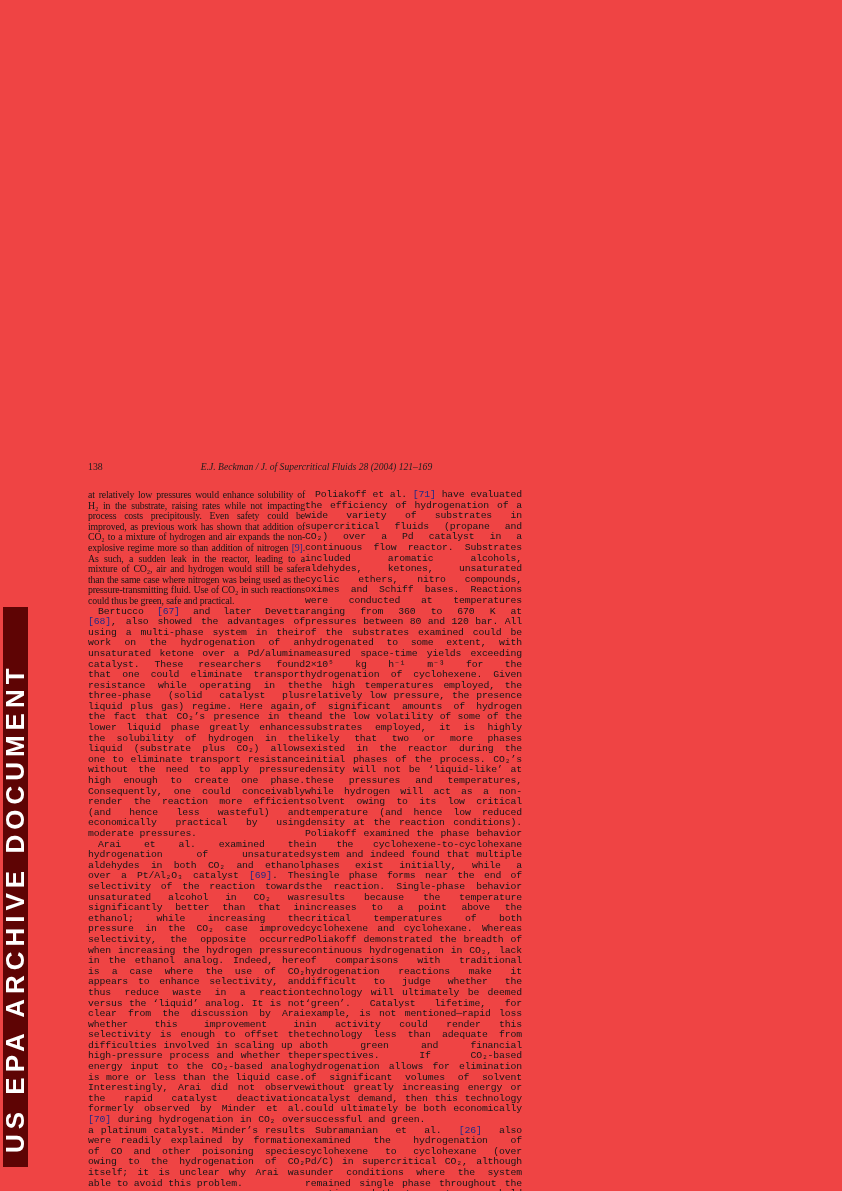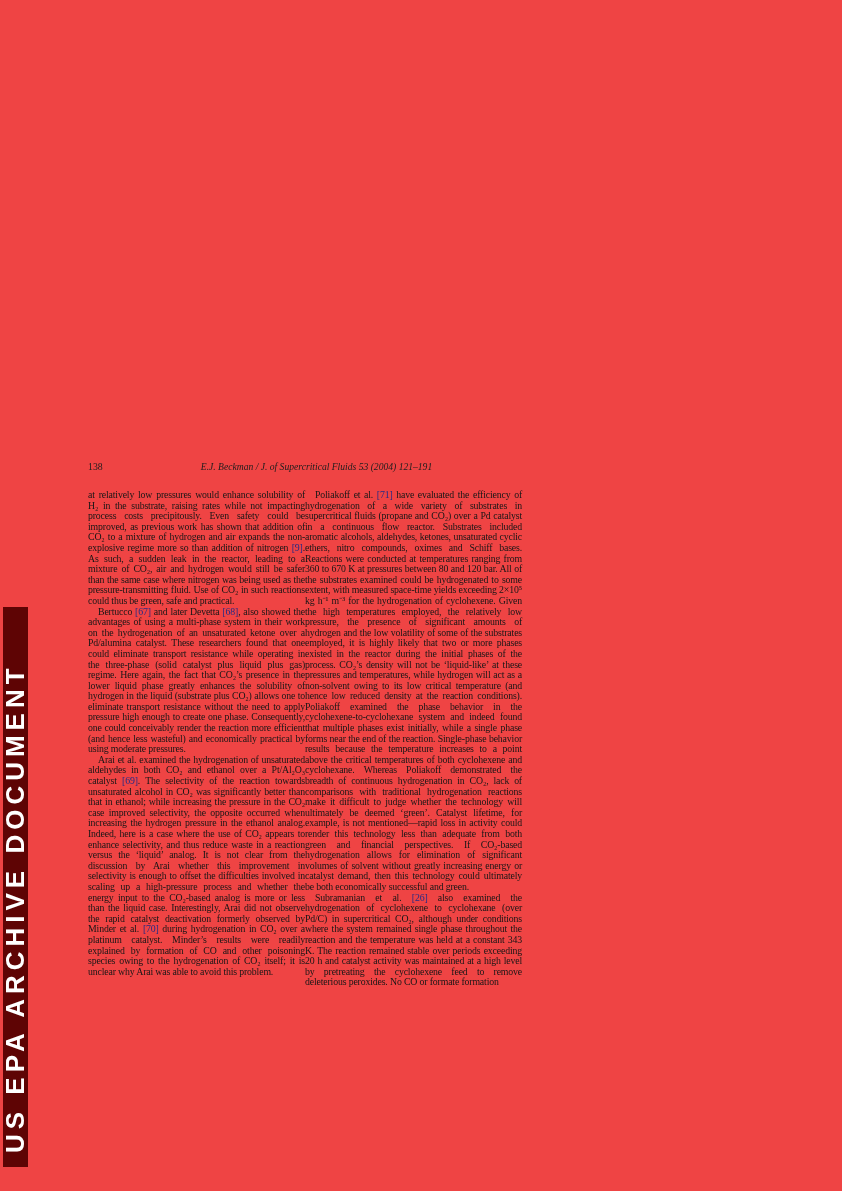--- a/index.html
+++ b/index.html
@@ -23,21 +23,21 @@
   .text-area{
     position:absolute;left:88px;top:490px;width:457px;
   }
   .columns{display:flex;}
   .col{
     width:217px;
     font-size:9.8px;line-height:10.6px;letter-spacing:-0.15px;
     text-align:justify;color:#161616;
   }
   .para{margin:0;}
-  .para.indent{text-indent:10px;}
+  .para.indent{text-indent:10px;font-family:Liberation Mono, monospace;}
   .ref{color:var(--ref-color,#232a87);}
   
   .banner{
     position:absolute;left:3px;top:607px;width:25px;height:560px;
     background:var(--banner-bg,#5e0404);
   }
   .banner-label{
     position:absolute;left:3px;top:1167px;
     width:560px;height:25px;line-height:25px;
     transform:rotate(-90deg);transform-origin:0 0;
@@ -48,21 +48,21 @@
     white-space:nowrap;
   }
 </style>
 </head>
 <body>
 
 <div class="page">
 
   <div class="page-number">138</div>
 
-  <div class="running-head">E.J. Beckman / J. of Supercritical Fluids 53 (2004) 121–191</div>
+  <div class="running-head">E.J. Beckman / J. of Supercritical Fluids 28 (2004) 121–169</div>
 
   <div class="text-area">
     <div class="columns">
       <div class="col" id="col-left">
           <p class="para"><span>at relatively low pressures would enhance solubility of H₂ in the substrate, raising rates while not impacting process costs precipitously. Even safety could be improved, as previous work has shown that addition of CO₂ to a mixture of hydrogen and air expands the non-explosive regime more so than addition of nitrogen </span><span class="ref">[9]</span><span>. As such, a sudden leak in the reactor, leading to a mixture of CO₂, air and hydrogen would still be safer than the same case where nitrogen was being used as the pressure-transmitting fluid. Use of CO₂ in such reactions could thus be green, safe and practical.</span></p>
           <p class="para indent"><span>Bertucco </span><span class="ref">[67]</span><span> and later Devetta </span><span class="ref">[68]</span><span>, also showed the advantages of using a multi-phase system in their work on the hydrogenation of an unsaturated ketone over a Pd/alumina catalyst. These researchers found that one could eliminate transport resistance while operating in the three-phase (solid catalyst plus liquid plus gas) regime. Here again, the fact that CO₂’s presence in the lower liquid phase greatly enhances the solubility of hydrogen in the liquid (substrate plus CO₂) allows one to eliminate transport resistance without the need to apply pressure high enough to create one phase. Consequently, one could conceivably render the reaction more efficient (and hence less wasteful) and economically practical by using moderate pressures.</span></p>
           <p class="para indent"><span>Arai et al. examined the hydrogenation of unsaturated aldehydes in both CO₂ and ethanol over a Pt/Al₂O₃ catalyst </span><span class="ref">[69]</span><span>. The selectivity of the reaction towards unsaturated alcohol in CO₂ was significantly better than that in ethanol; while increasing the pressure in the CO₂ case improved selectivity, the opposite occurred when increasing the hydrogen pressure in the ethanol analog. Indeed, here is a case where the use of CO₂ appears to enhance selectivity, and thus reduce waste in a reaction versus the ‘liquid’ analog. It is not clear from the discussion by Arai whether this improvement in selectivity is enough to offset the difficulties involved in scaling up a high-pressure process and whether the energy input to the CO₂-based analog is more or less than the liquid case. Interestingly, Arai did not observe the rapid catalyst deactivation formerly observed by Minder et al. </span><span class="ref">[70]</span><span> during hydrogenation in CO₂ over a platinum catalyst. Minder’s results were readily explained by formation of CO and other poisoning species owing to the hydrogenation of CO₂ itself; it is unclear why Arai was able to avoid this problem.</span></p>
         </div>
       <div class="col" id="col-right">
           <p class="para indent"><span>Poliakoff et al. </span><span class="ref">[71]</span><span> have evaluated the efficiency of hydrogenation of a wide variety of substrates in supercritical fluids (propane and CO₂) over a Pd catalyst in a continuous flow reactor. Substrates included aromatic alcohols, aldehydes, ketones, unsaturated cyclic ethers, nitro compounds, oximes and Schiff bases. Reactions were conducted at temperatures ranging from 360 to 670 K at pressures between 80 and 120 bar. All of the substrates examined could be hydrogenated to some extent, with measured space-time yields exceeding 2×10⁵ kg h⁻¹ m⁻³ for the hydrogenation of cyclohexene. Given the high temperatures employed, the relatively low pressure, the presence of significant amounts of hydrogen and the low volatility of some of the substrates employed, it is highly likely that two or more phases existed in the reactor during the initial phases of the process. CO₂’s density will not be ‘liquid-like’ at these pressures and temperatures, while hydrogen will act as a non-solvent owing to its low critical temperature (and hence low reduced density at the reaction conditions). Poliakoff examined the phase behavior in the cyclohexene-to-cyclohexane system and indeed found that multiple phases exist initially, while a single phase forms near the end of the reaction. Single-phase behavior results because the temperature increases to a point above the critical temperatures of both cyclohexene and cyclohexane. Whereas Poliakoff demonstrated the breadth of continuous hydrogenation in CO₂, lack of comparisons with traditional hydrogenation reactions make it difficult to judge whether the technology will ultimately be deemed ‘green’. Catalyst lifetime, for example, is not mentioned—rapid loss in activity could render this technology less than adequate from both green and financial perspectives. If CO₂-based hydrogenation allows for elimination of significant volumes of solvent without greatly increasing energy or catalyst demand, then this technology could ultimately be both economically successful and green.</span></p>

